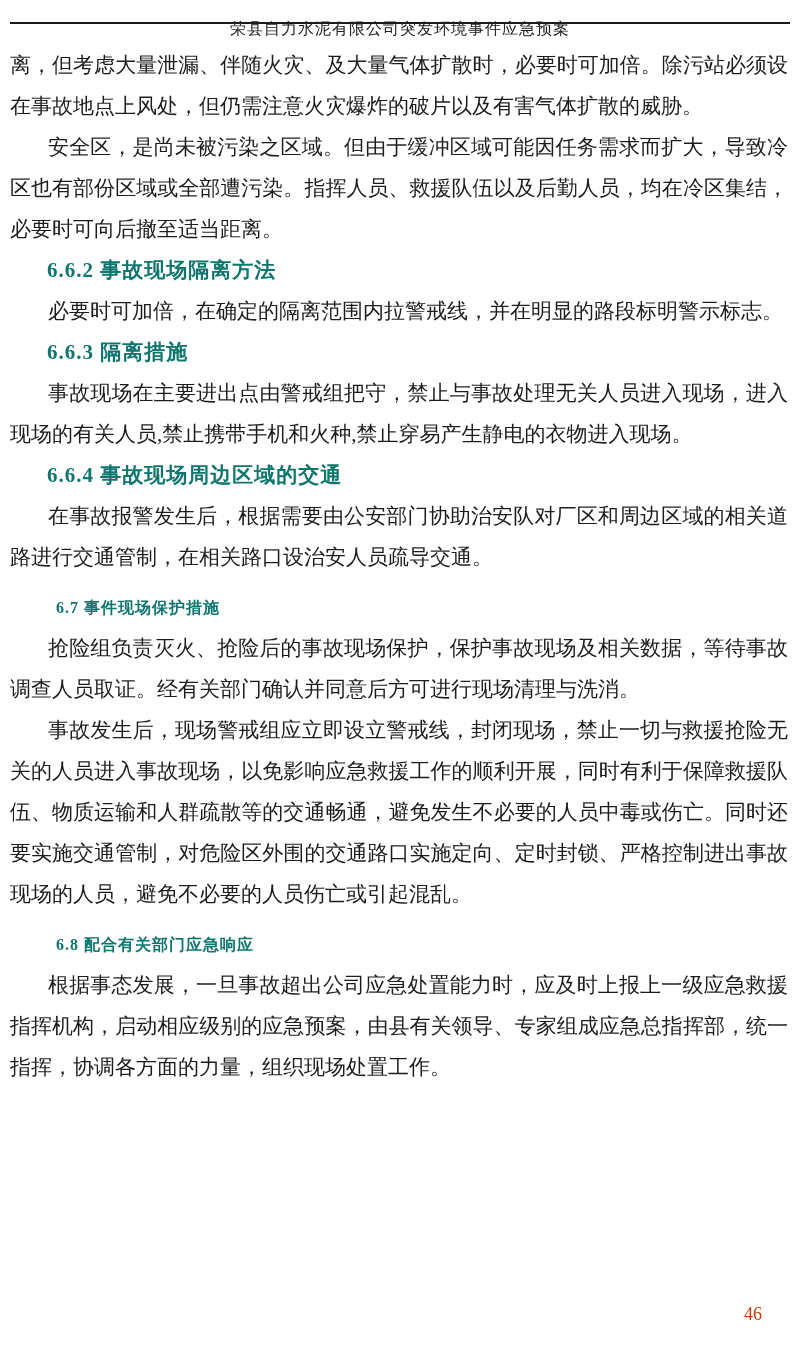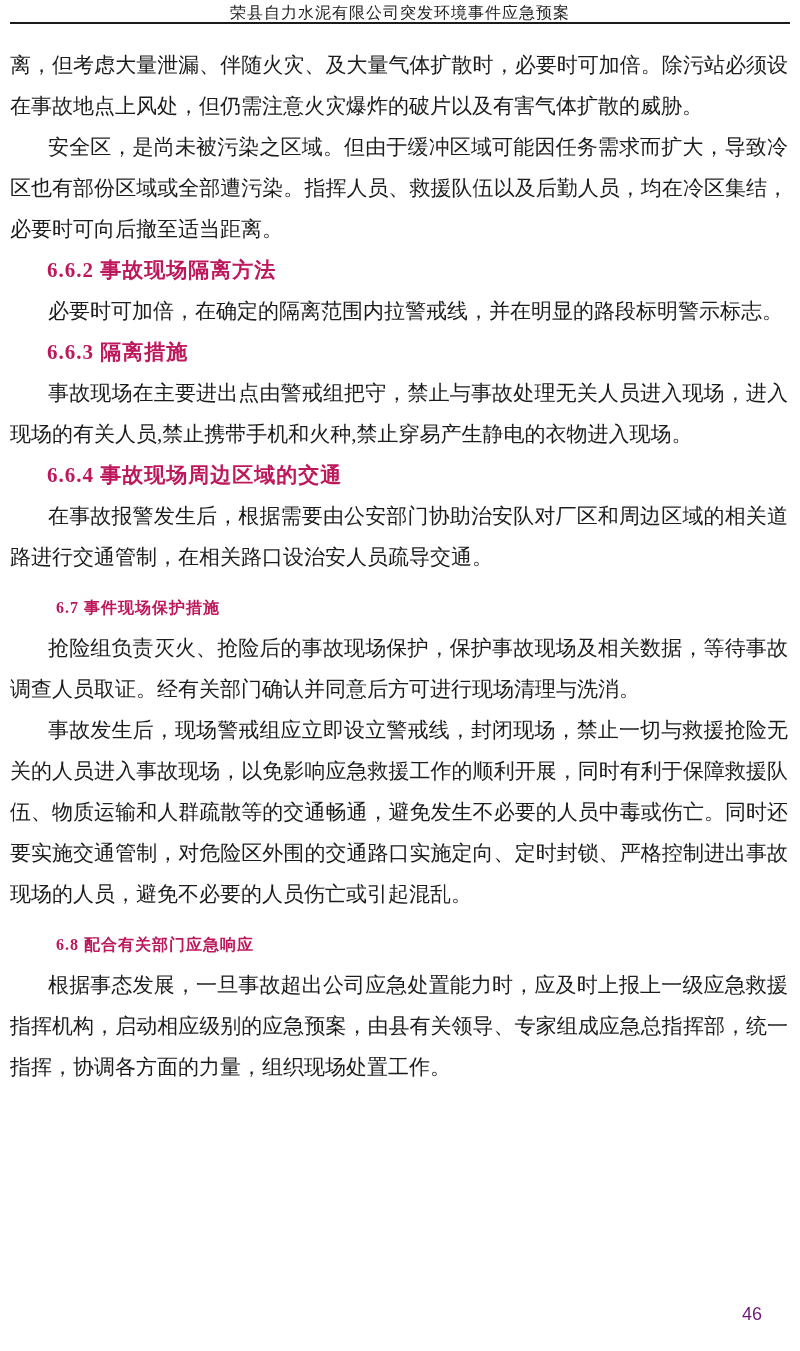--- a/index.html
+++ b/index.html
@@ -19,21 +19,21 @@
   }
   .header {
     margin: 0 10px;
     border-bottom: 2px solid #1a1a1a;
     height: 22px;
   }
   .header-title {
     text-align: center;
     font-size: 16px;
     line-height: 18px;
-    padding-top: 4px;
+    padding-top: 20px;
     letter-spacing: 1px;
     color: #222;
   }
   .doc-body {
     margin: 21px 12px 0 10px;
     font-size: 21px;
     line-height: 41px;
     text-align: justify;
   }
   .para {
@@ -41,38 +41,38 @@
     font-weight: normal;
     font-family: Liberation Serif, serif;
   }
   .para.indent {
     text-indent: 38px;
   }
   .heading {
     margin: 0;
     font-size: 21px;
     font-weight: bold;
-    color: #be185d;
+    color: #0f766e;
     letter-spacing: 1px;
   }
   .heading.level-3 {
     text-indent: 37px;
   }
   .heading.level-2 {
     text-indent: 46px;
     margin-top: 9px;
     font-size: 16px;
   }
   .page-number {
     position: absolute;
     right: 38px;
     bottom: 26px;
     font-size: 18px;
-    color: #701a75;
-    font-family: Liberation Sans, sans-serif;
+    color: #c2410c;
+    font-family: Liberation Serif, serif;
   }
 </style>
 </head>
 <body>
 
 <div class="page">
   <div class="header">
     <div class="header-title">荣县自力水泥有限公司突发环境事件应急预案</div>
   </div>
 

